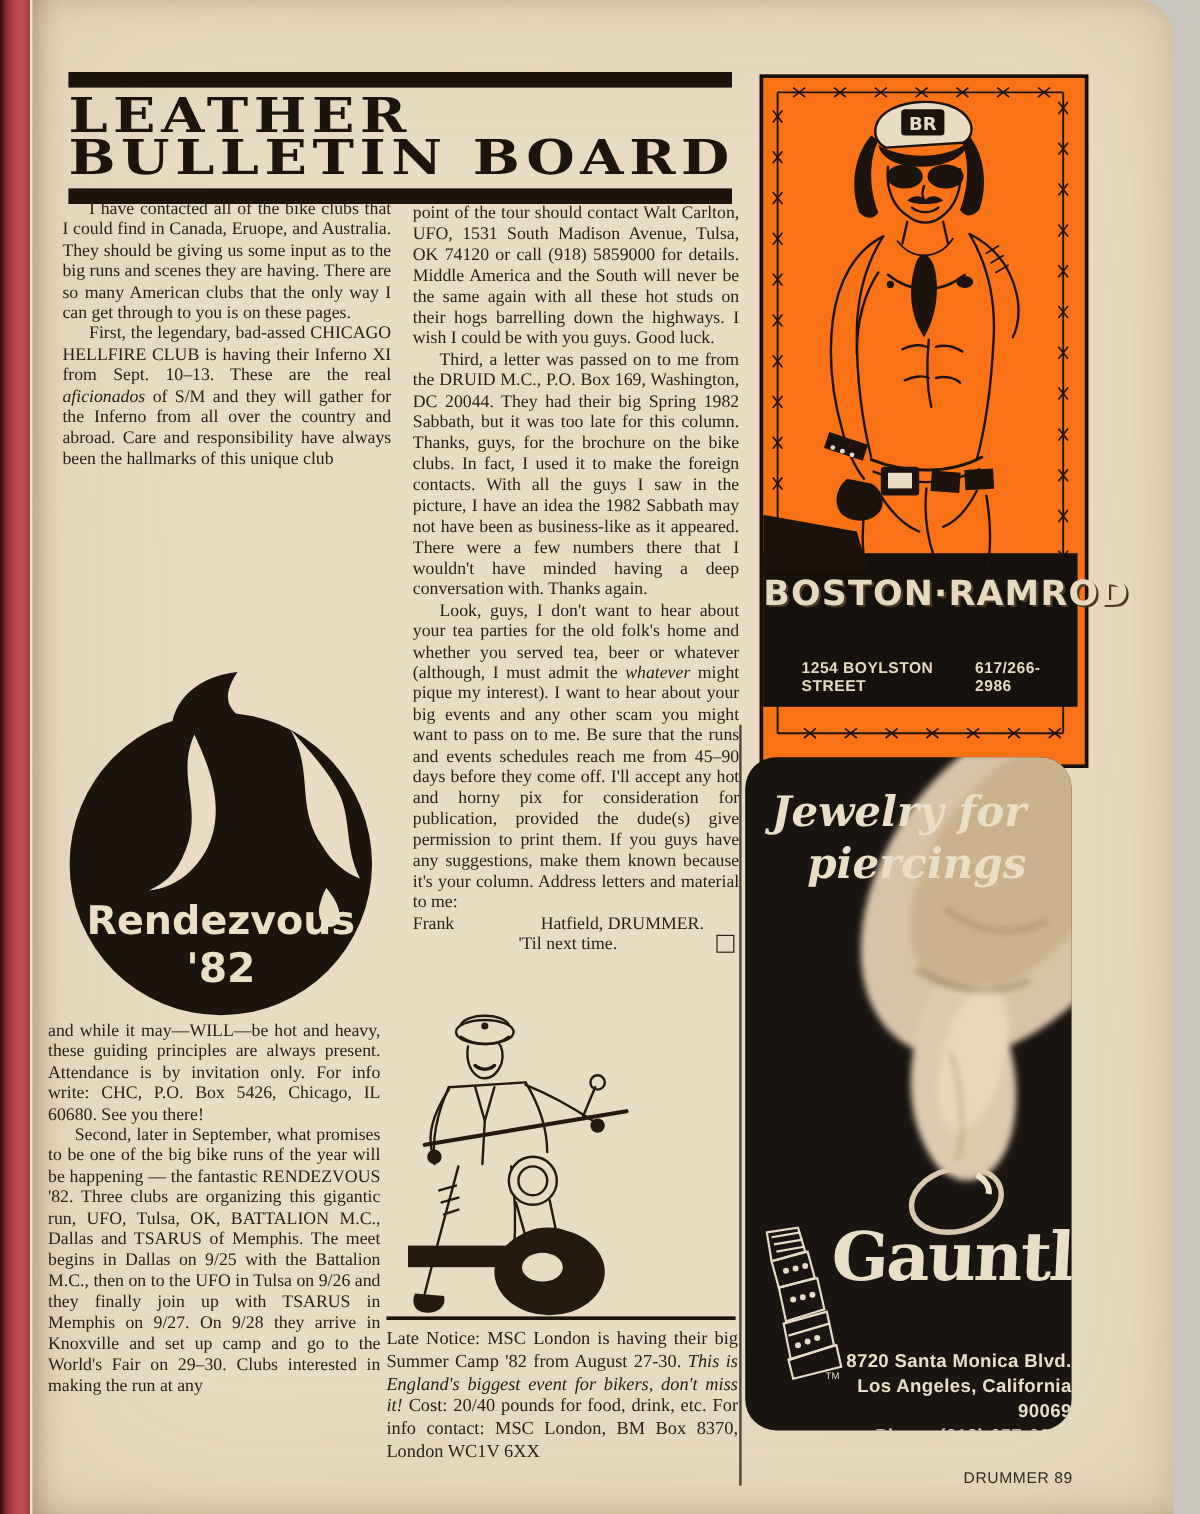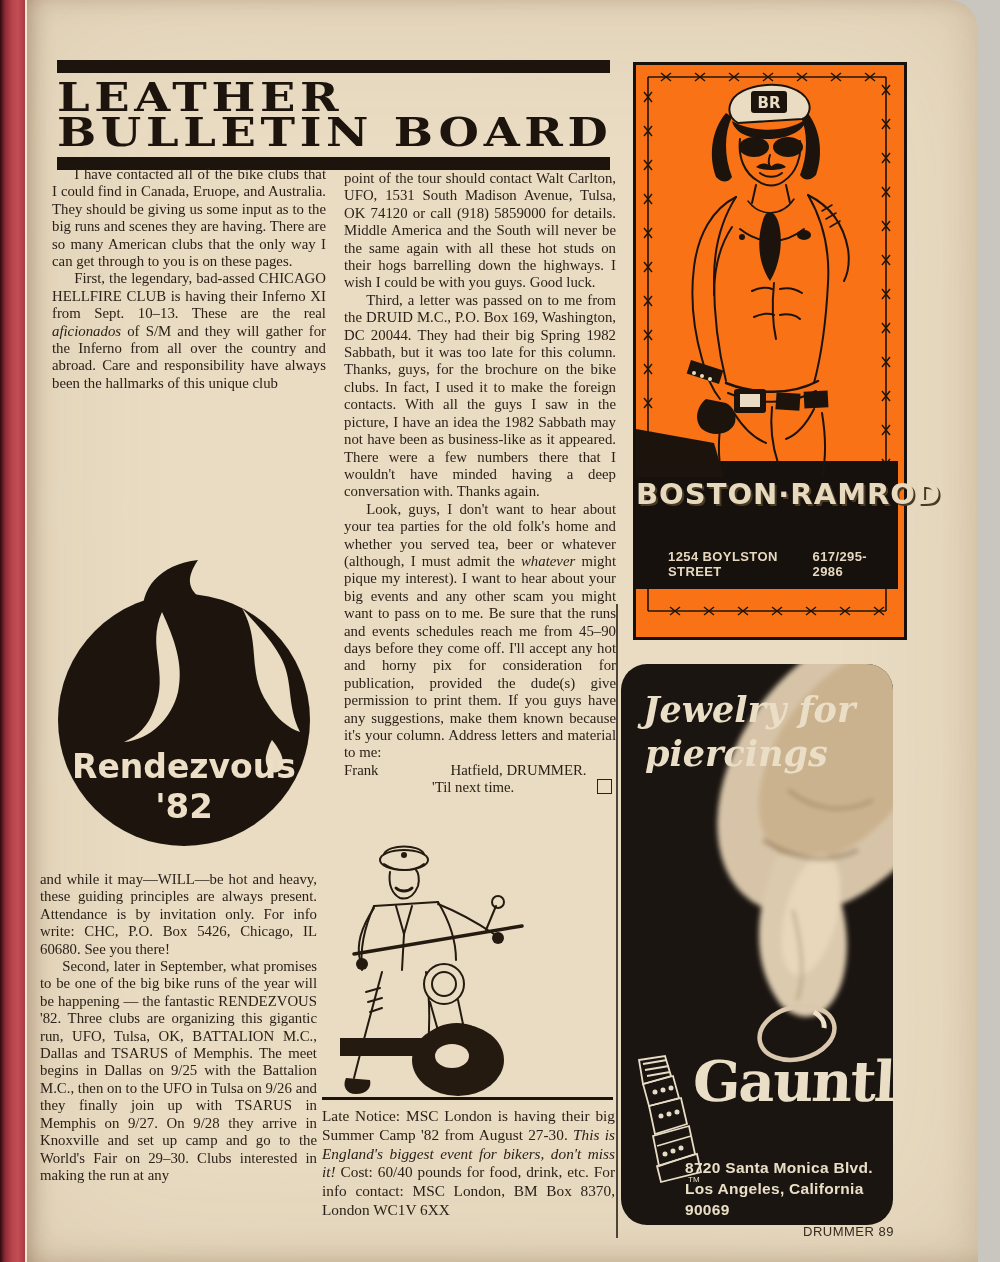--- a/index.html
+++ b/index.html
@@ -19,21 +19,21 @@
   .mh-line{margin:0;font-family:"DejaVu Serif",serif;font-weight:bold;color:#1d150d;
            font-size:40px;line-height:33px;letter-spacing:4px;transform:scaleX(1.16);
            transform-origin:left center;}
   .mh-line.l1{margin-top:7px;}
   .mh-line.l2{margin-top:2px;margin-bottom:9px;}
   
   .col{position:absolute;color:#2b2118;font-size:14.8px;line-height:17.4px;text-align:justify;}
   .col p{margin:0;text-indent:1.5em;}
   .col p.noindent{text-indent:0;}
   .col1{left:29px;top:166px;width:274px;}
-  .col1b{left:17px;top:851px;width:277px;margin-top:20px;}
+  .col1b{left:17px;top:851px;width:277px;}
   .col2{left:321px;top:170px;width:272px;}
   .sig-line{display:flex;}
   .sig-gap{display:inline-block;width:72px;}
   .sig-close{display:flex;padding-left:88px;align-items:flex-start;}
   .endbox{width:13px;height:13px;border:1.6px solid #2b2118;margin-left:auto;margin-right:4px;}
   .flame{position:absolute;left:23px;top:552px;width:276px;height:296px;}
   .moto{position:absolute;left:303px;top:842px;width:245px;height:256px;}
   .ln-rule{position:absolute;left:299px;top:1097px;width:291px;height:3px;background:#1d150d;}
   .late{position:absolute;left:299px;top:1107px;width:293px;color:#2b2118;
         font-size:15.3px;line-height:18.8px;text-align:justify;}
@@ -45,22 +45,22 @@
   .bw{position:absolute;left:0;top:0;width:262px;height:566px;z-index:1;}
   .rr-man{position:absolute;left:0;top:12px;width:262px;height:400px;z-index:3;}
   .rr-block{position:absolute;left:0;top:396px;width:262px;height:128px;background:#17110e;z-index:2;}
   .rr-logo{margin-top:16px;text-align:center;font-family:"DejaVu Sans",sans-serif;
            font-weight:900;font-size:29px;letter-spacing:1px;color:#e7d9bd;
            text-shadow:2px 2px 0 #4a3a24;}
   .rr-addr{position:absolute;left:12px;right:12px;bottom:10px;display:flex;
            justify-content:flex-end;font-family:"Liberation Sans",sans-serif;
            font-weight:bold;font-size:13px;color:#e7d9bd;letter-spacing:.4px;margin-left:20px;}
   
-  .gauntlet{position:absolute;left:598px;top:664px;width:272px;height:561px;
-            background:#1b1511;border-radius:26px;overflow:hidden;color:#eadfc6;}
+  .gauntlet{position:absolute;left:598px;top:631px;width:272px;height:561px;
+            background:#1b1511;border-radius:26px;overflow:hidden;color:#eadfc6;text-align:right;}
   .g-photo{position:absolute;right:-6px;top:-4px;width:206px;height:440px;}
   .g-head{position:absolute;left:22px;top:24px;font-family:"DejaVu Serif",serif;
           font-style:italic;font-weight:bold;font-size:35px;line-height:44px;}
   .g-h2{margin-left:46px;}
   .g-h3{margin-left:2px;}
   .g-icon{position:absolute;left:10px;top:390px;width:72px;height:132px;}
   .g-brand{position:absolute;left:72px;top:384px;font-family:"DejaVu Serif",serif;
            font-weight:bold;font-size:56px;letter-spacing:-2px;transform:skewX(-3deg);}
   .g-addr{position:absolute;left:64px;top:456px;font-family:"Liberation Sans",sans-serif;
           font-weight:bold;font-size:15.5px;line-height:21px;letter-spacing:.3px;margin-top:37px;}
@@ -149,21 +149,21 @@
         <span>Hatfield, DRUMMER.</span>
       </div>
       <div class="sig-close">
         <span>'Til next time.</span>
         <span class="endbox"></span>
       </div>
     </div>
 
     <div class="ln-rule"></div>
     <div class="late">
-      <p><span>Late Notice: MSC London is having their big Summer Camp '82 from August 27-30. </span><i>This is England's biggest event for bikers, don't miss it!</i><span> Cost: 60/40 pounds for food, drink, etc. For info contact: MSC London, BM Box 8370, London WC1V 6XX</span></p>
+      <p><span>Late Notice: MSC London is having their big Summer Camp '82 from August 27-30. </span><i>This is England's biggest event for bikers, don't miss it!</i><span> Cost: 20/40 pounds for food, drink, etc. For info contact: MSC London, BM Box 8370, London WC1V 6XX</span></p>
     </div>
 
     <div class="vrule"></div>
 
     <div class="ramrod">
       <svg id="barbwire" class="bw" viewBox="0 0 262 566">
           <line x1="12" y1="12" x2="250" y2="12" stroke="#1c140c" stroke-width="1.6"></line>
           <line x1="12" y1="546" x2="250" y2="546" stroke="#1c140c" stroke-width="1.6"></line>
           <line x1="12" y1="12" x2="12" y2="546" stroke="#1c140c" stroke-width="1.6"></line>
           <line x1="250" y1="12" x2="250" y2="546" stroke="#1c140c" stroke-width="1.6"></line>
@@ -299,21 +299,21 @@
           <path d="M98,336 C108,352 120,362 130,366 M178,332 C170,348 160,358 150,362"></path>
           <path d="M86,338 C82,360 82,382 86,400 M186,336 C190,360 190,382 186,400"></path>
           <path d="M0,352 L78,366 L88,400 L0,400 Z" fill="#1c140c" stroke="none"></path>
         </g>
         <text x="133" y="31" text-anchor="middle" fill="#e8dcc4" font-family="DejaVu Sans, sans-serif" font-weight="bold" font-size="15">BR</text>
       </svg>
       <div class="rr-block">
         <div class="rr-logo">BOSTON·RAMROD</div>
         <div class="rr-addr">
           <span>1254 BOYLSTON STREET</span>
-          <span>617/295-2986</span>
+          <span>617/266-2986</span>
         </div>
       </div>
     </div>
 
     <div class="gauntlet">
       <svg class="g-photo" viewBox="0 0 206 440">
         <defs>
             <filter id="soft" x="-20%" y="-20%" width="140%" height="140%">
               <feGaussianBlur stdDeviation="2.5"></feGaussianBlur>
             </filter>

